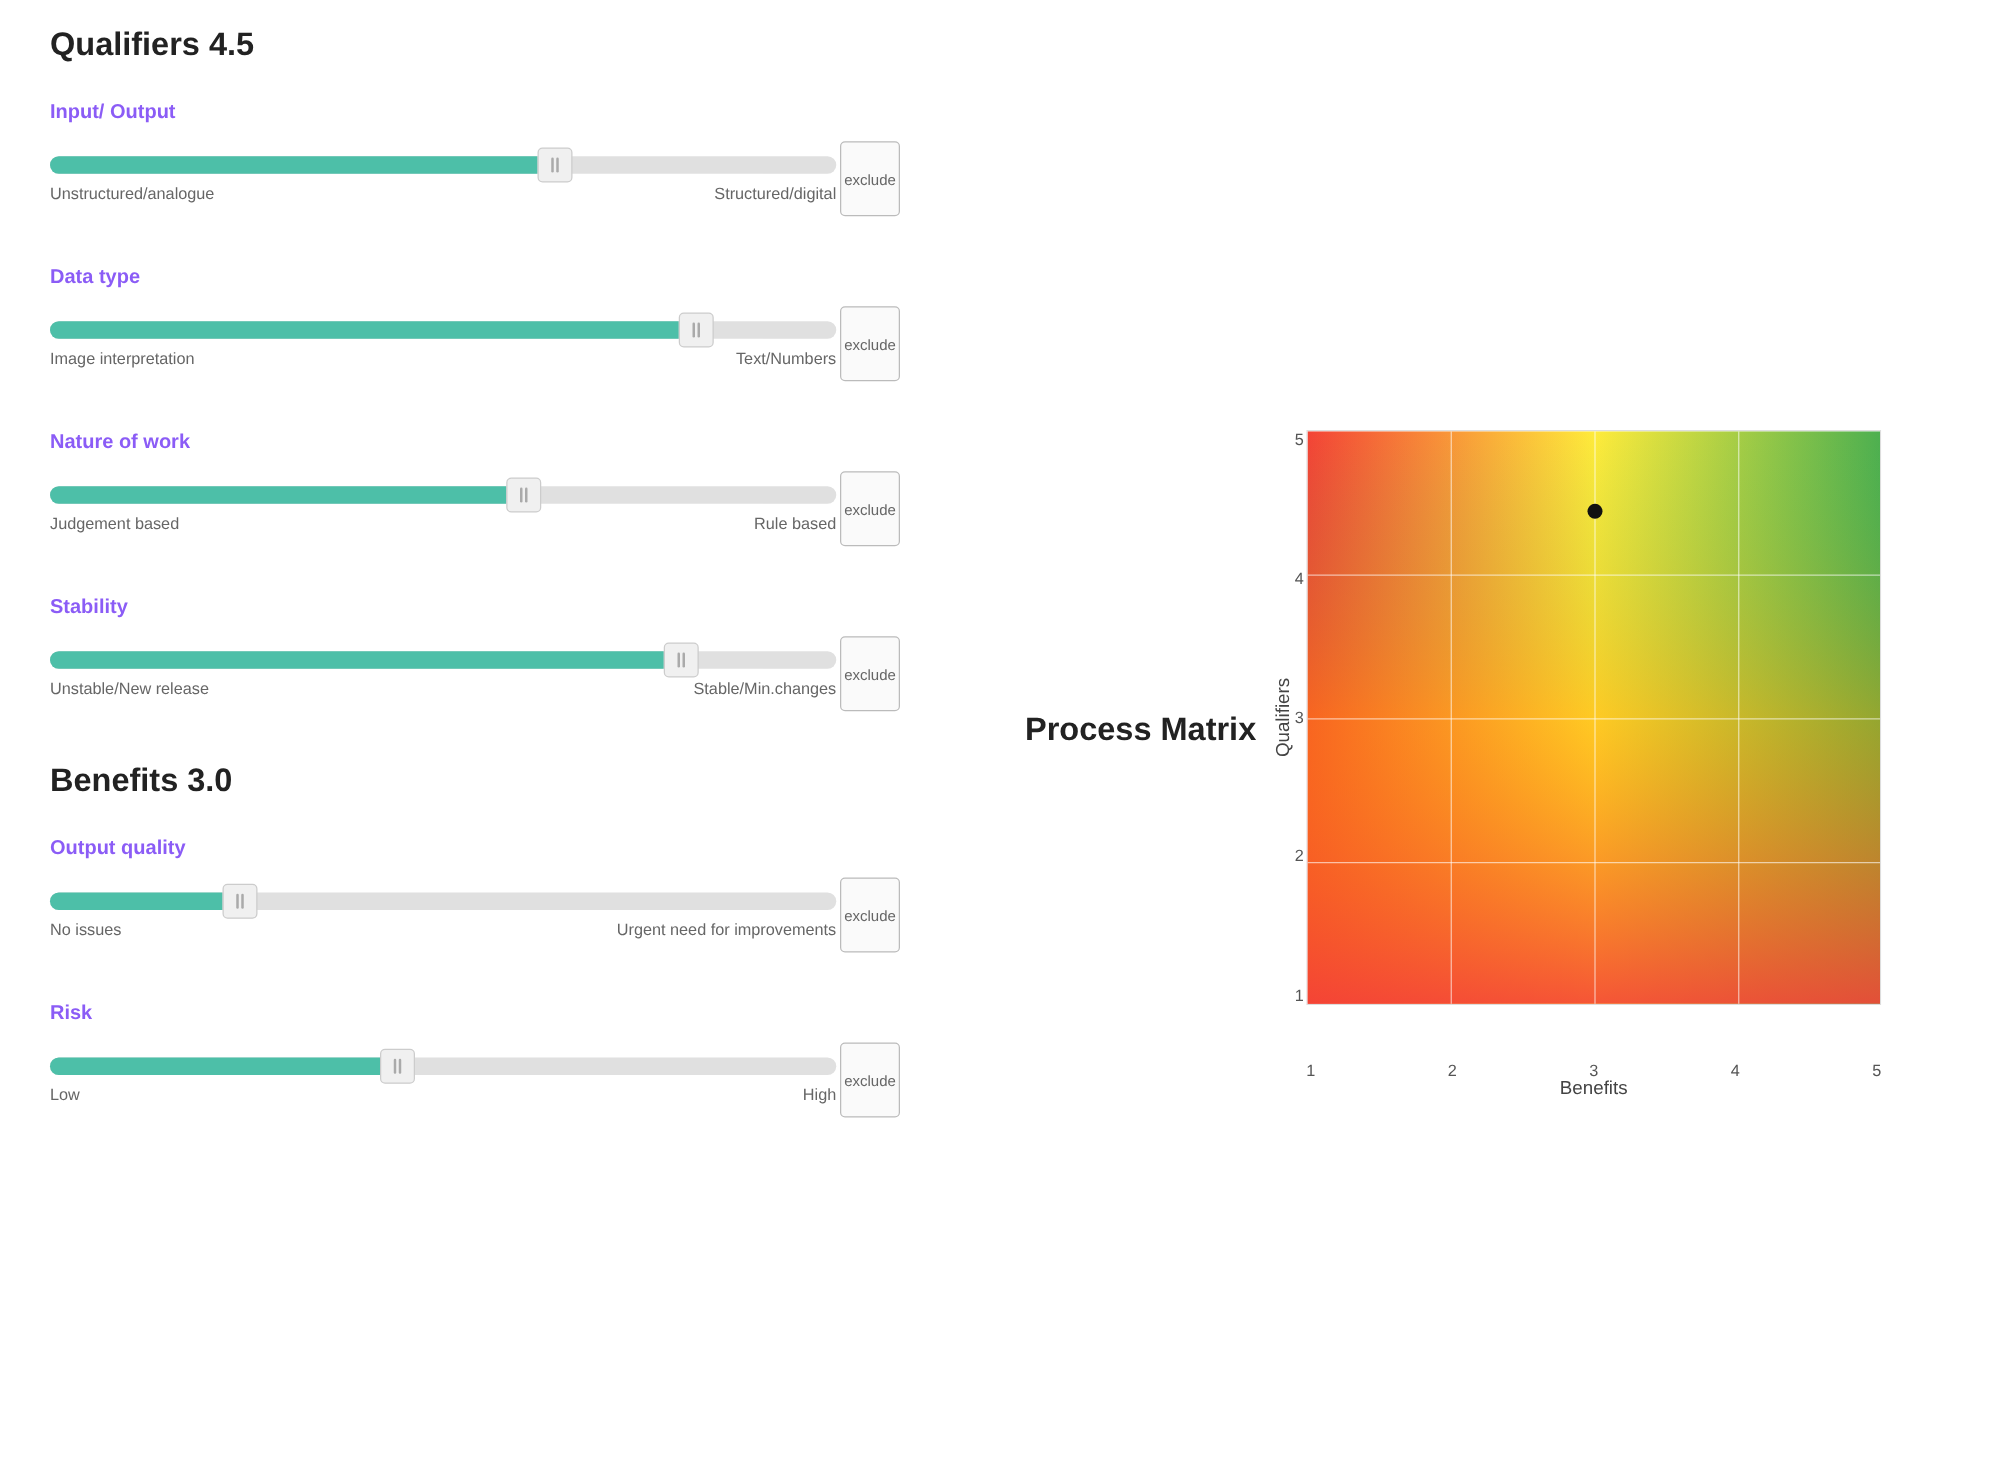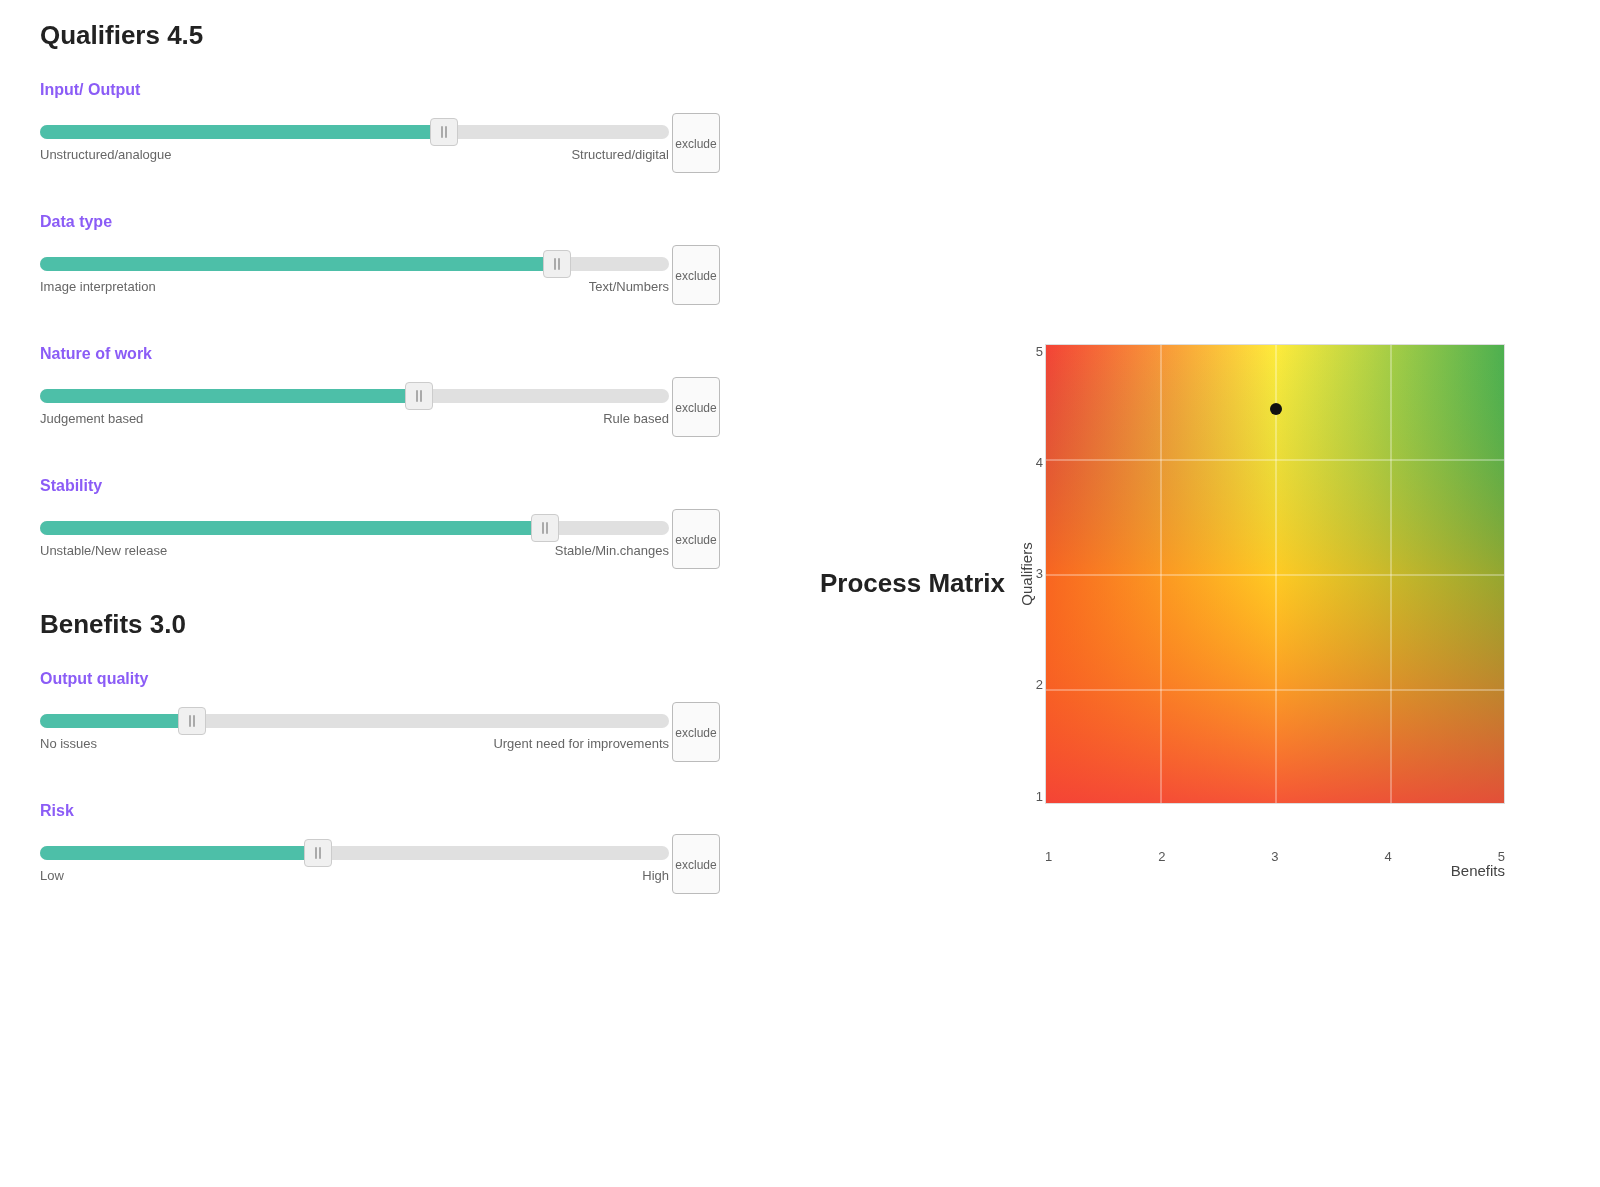--- a/index.html
+++ b/index.html
@@ -165,21 +165,21 @@
       font-weight: 500;
       color: #444;
       white-space: nowrap;
     }
 
     .axis-x-label {
       position: absolute;
       bottom: -35px;
       left: 40px;
       width: 460px;
-      text-align: right;
+      text-align: center;
       font-size: 15px;
       font-weight: 500;
       color: #444;
     }
 
     .y-ticks {
       position: absolute;
       left: 20px;
       top: 0;
       height: 460px;

